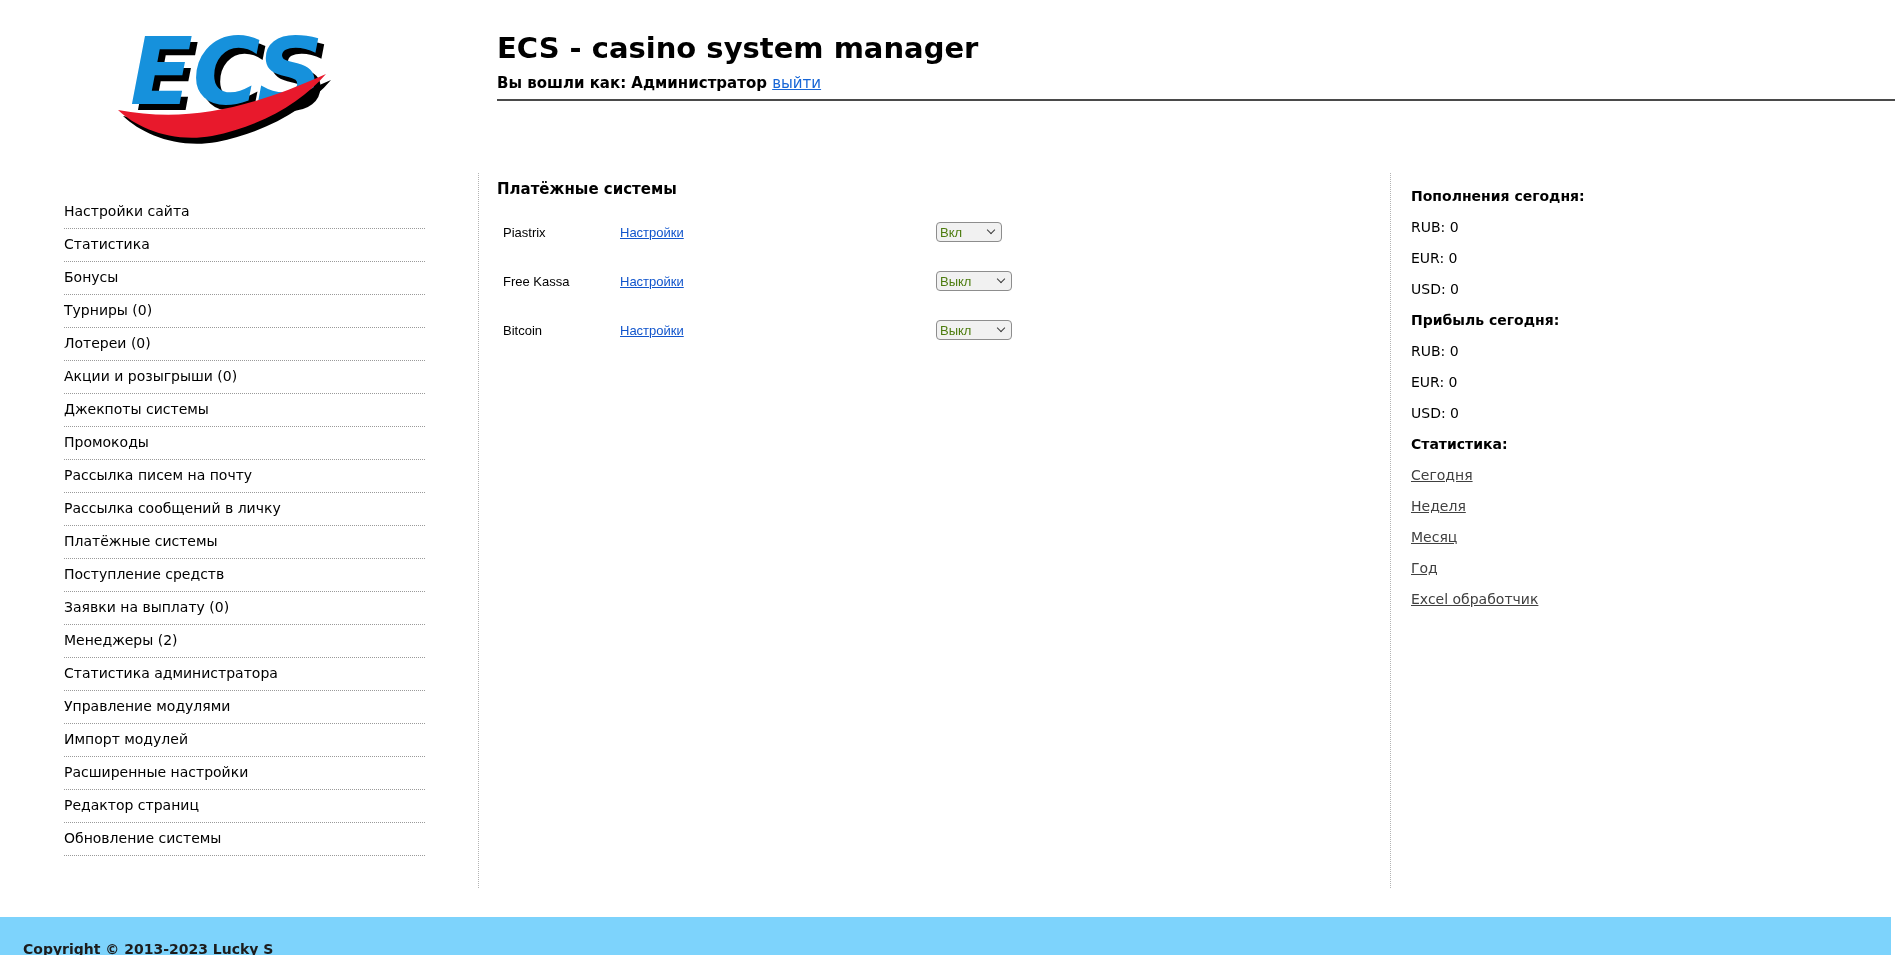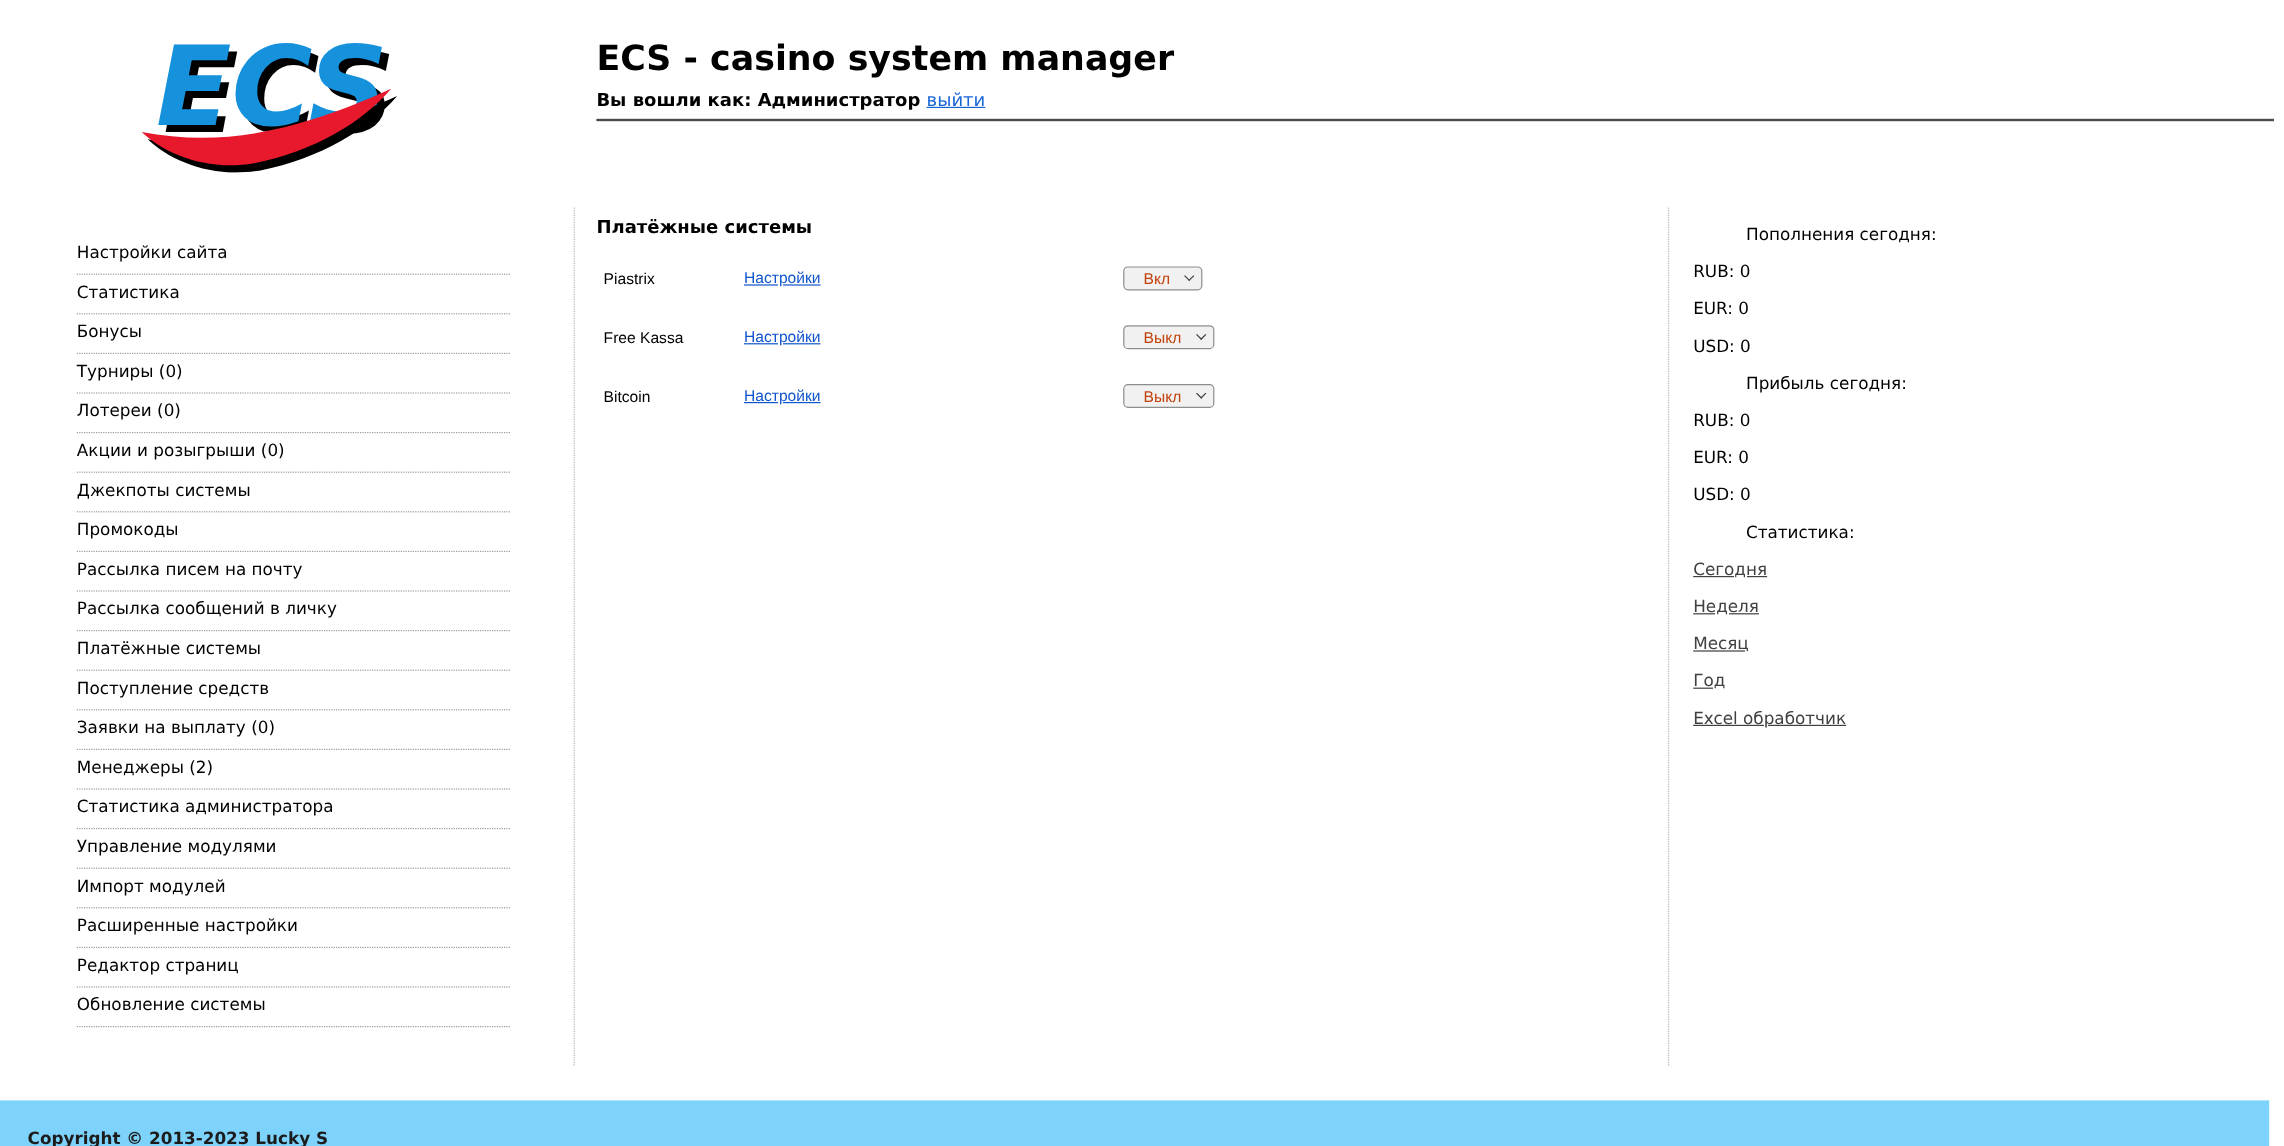--- a/index.html
+++ b/index.html
@@ -32,33 +32,33 @@
   .main { position:absolute; left:497px; top:182px; width:870px; }
   .main-heading { font-size:15px; font-weight:bold; line-height:15px; }
   .pay-rows { margin-top:25px; }
   .pay-row { display:flex; align-items:center; height:20px; margin-bottom:29px;
              padding-left:6px; font-family:"Liberation Sans", sans-serif; }
   .pay-name { width:117px; font-size:13px; }
   .pay-link-cell { width:316px; }
   .pay-link-cell a { color:#1155cc; font-size:13px; }
   .select-wrap { position:relative; display:inline-block; }
   select { appearance:none; -webkit-appearance:none; -moz-appearance:none;
-           font-family:"Liberation Sans", sans-serif; font-size:13px; color:#c2410c;
-           height:20px; padding:0 18px 0 16px; border:1px solid #8d8d8d;
+           font-family:"Liberation Sans", sans-serif; font-size:13px; color:#4d7c0f;
+           height:20px; padding:0 18px 0 3px; border:1px solid #8d8d8d;
            border-radius:4px; background:#f1f1f1; cursor:pointer; }
   .sel-on  select { width:66px; }
   .sel-off select { width:76px; }
   .chev { position:absolute; right:8px; top:5px; width:6px; height:6px;
           border-right:1.7px solid #3c3c3c; border-bottom:1.7px solid #3c3c3c;
           transform:rotate(45deg); pointer-events:none; }
 
   
   .stats { position:absolute; left:1411px; top:188px; width:280px; }
   .stats-line { font-size:14px; line-height:17px; margin-bottom:14px; }
-  .stats-head { font-weight:normal;margin-left:44px; }
+  .stats-head { font-weight:bold; }
   .stats-line a { color:#404040; }
 
   
   .footer { position:absolute; left:0; top:917px; width:1891px; height:38px;
             background:#7dd3fc; overflow:hidden;font-weight:bold; }
   .copyright { position:absolute; left:23px; top:24px; font-size:14px; color:#1c1c1c;
                white-space:nowrap; }
 </style>
 </head>
 <body>

